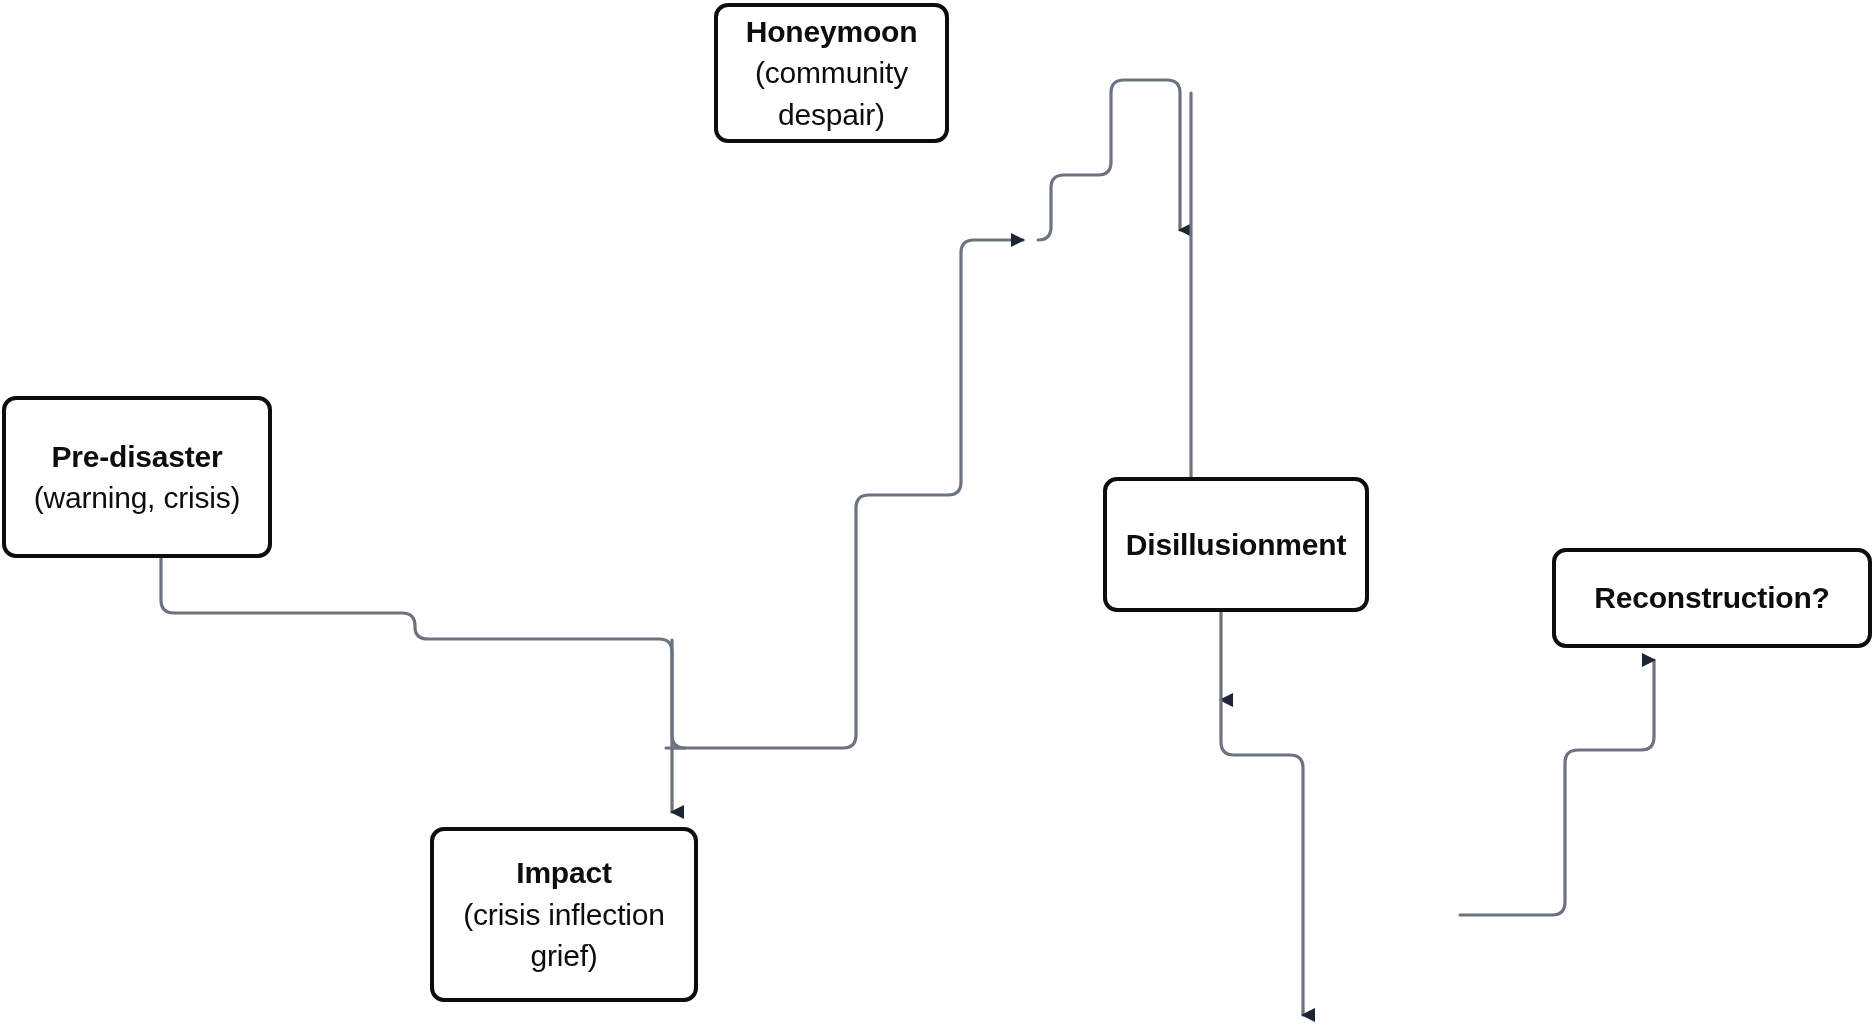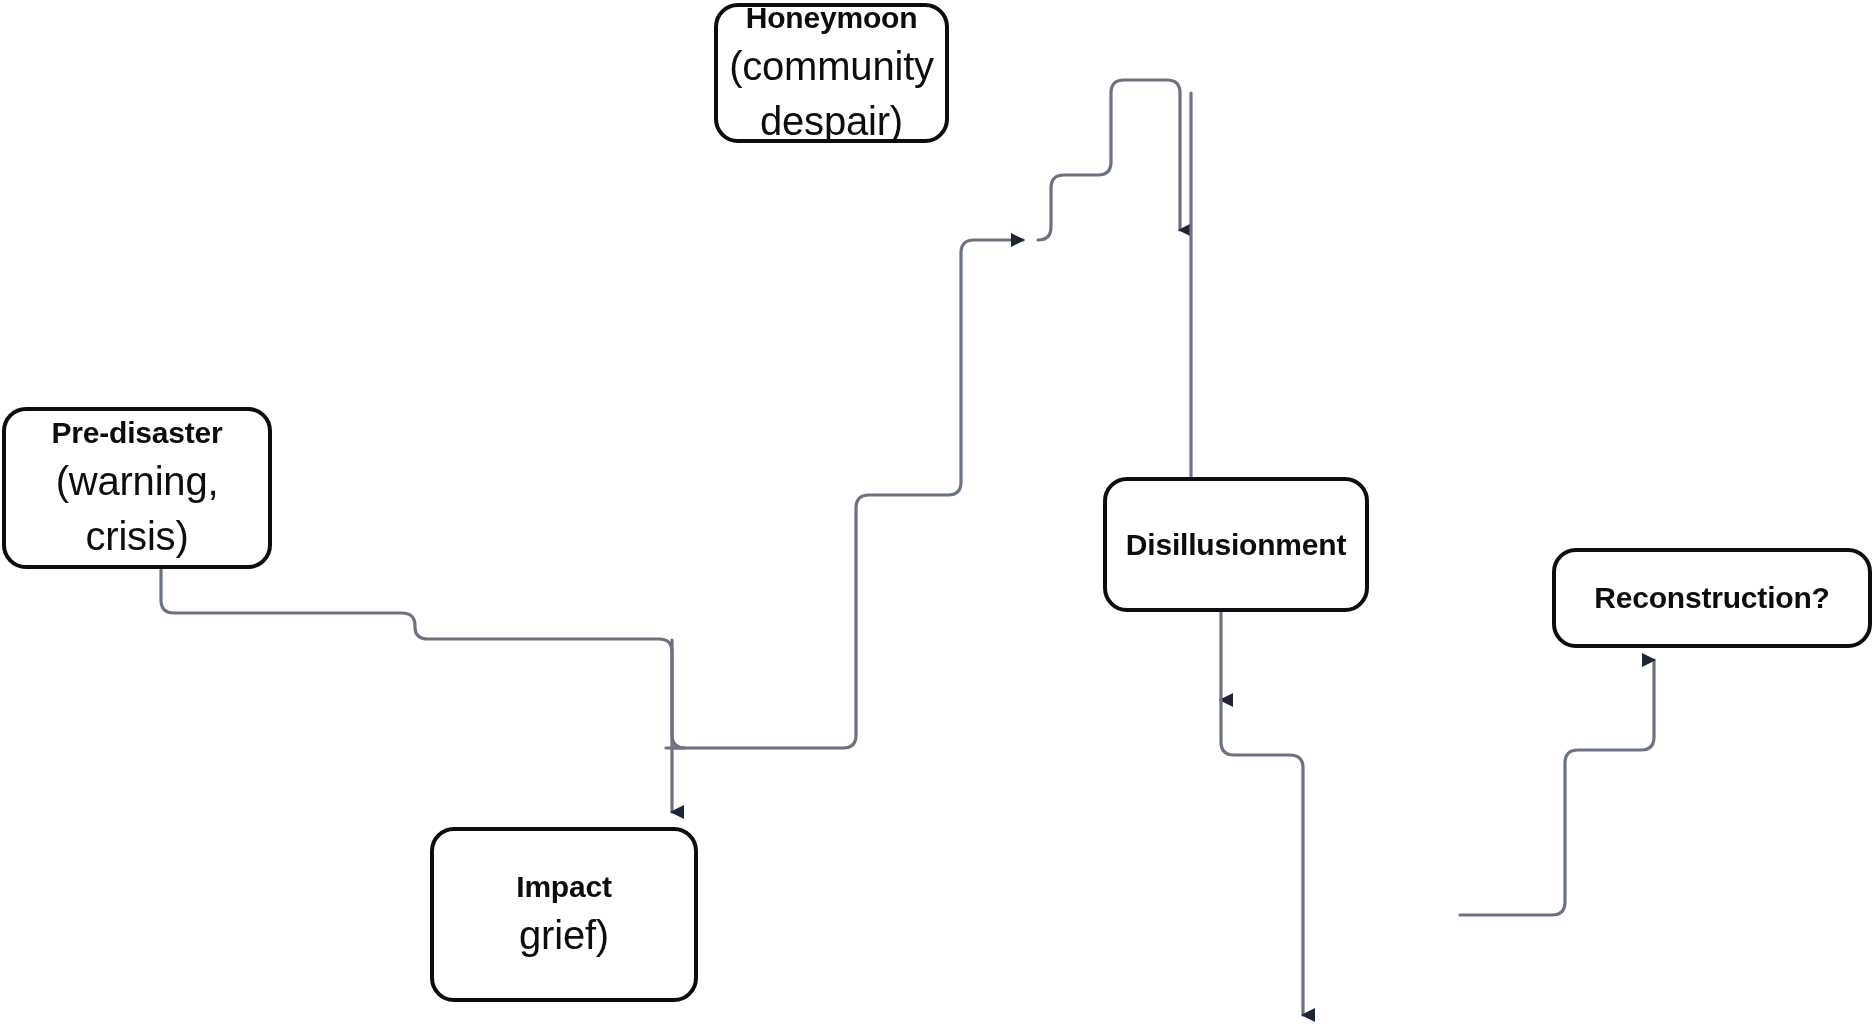--- a/index.html
+++ b/index.html
@@ -22,45 +22,45 @@
     left: 0;
     top: 0;
     width: 1872px;
     height: 1030px;
   }
   .node {
     position: absolute;
     box-sizing: border-box;
     background: #ffffff;
     border: 4px solid #0d0d0d;
-    border-radius: 24px;
+    border-radius: 14px;
     display: flex;
     flex-direction: column;
     align-items: center;
     justify-content: center;
     text-align: center;
     color: #0d0d0d;
     z-index: 3;
     padding: 4px 10px;
   }
   .node .title {
     font-weight: bold;
     font-size: 30px;
     line-height: 1.38;
     letter-spacing: -0.2px;
     white-space: nowrap;
   }
   .node .sub {
     font-weight: normal;
-    font-size: 40px;
+    font-size: 30px;
     line-height: 1.38;
     letter-spacing: -0.2px;
   }
   #node-honeymoon { left: 714px; top: 3px;   width: 235px; height: 140px; }
-  #node-predisaster { left: 2px;  top: 396px; width: 270px; height: 162px; margin-top: 11px; }
+  #node-predisaster { left: 2px;  top: 396px; width: 270px; height: 162px; }
   #node-impact    { left: 430px;  top: 827px; width: 268px; height: 175px; }
   #node-disillusionment { left: 1103px; top: 477px; width: 266px; height: 135px; gap: 24px; }
   #node-reconstruction  { left: 1552px; top: 548px; width: 320px; height: 100px; }
 </style>
 </head>
 <body>
 
 <div id="canvas">
 
   <svg id="wires" viewBox="0 0 1872 1030">
@@ -144,20 +144,21 @@
     <span class="sub">despair)</span>
   </div>
 
   <div class="node" id="node-predisaster">
     <span class="title">Pre-disaster</span>
     <span class="sub">(warning, crisis)</span>
   </div>
 
   <div class="node" id="node-impact">
     <span class="title">Impact</span>
+    <span class="sub">(crisis inflection</span>
     <span class="sub">grief)</span>
   </div>
 
   <div class="node" id="node-disillusionment">
     <span class="title">Disillusionment</span>
   </div>
 
   <div class="node" id="node-reconstruction">
     <span class="title">Reconstruction?</span>
   </div>

